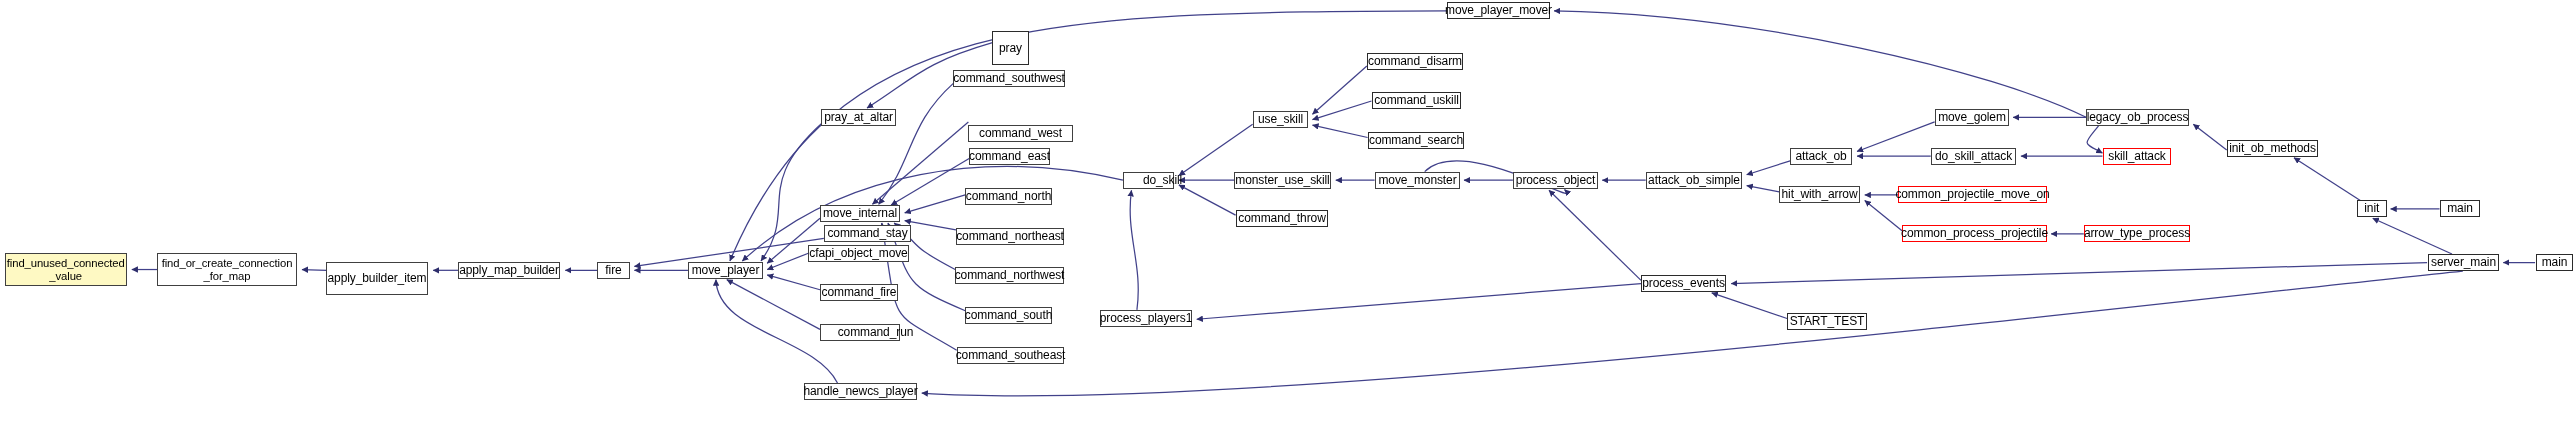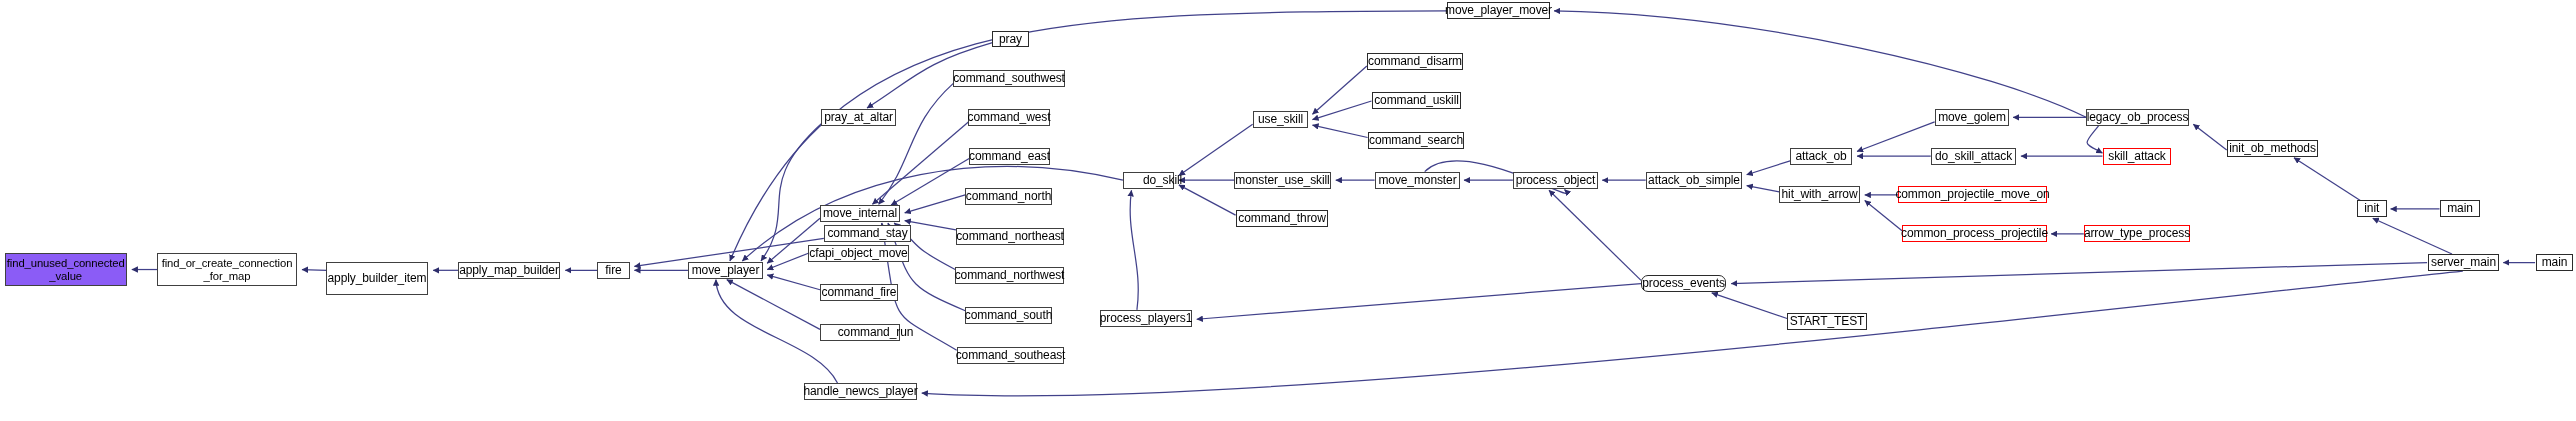--- a/index.html
+++ b/index.html
@@ -34,21 +34,21 @@
     line-height: 1.08;
     background: #ffffff;
     border: 0.8px solid #2b2b2b;
     color: #000000;
     font-size: 12px;
     white-space: pre-line;
     letter-spacing: -0.1px;
   }
   .node.thick { border-width: 1.6px; border-color: #404040; }
   .node.current {
-    background: #8b5cf6;
+    background: #fef9c3;
     border: 1.6px solid #404040;
   }
   .node.red { border: 1.6px solid #ff0000; }
 </style>
 </head>
 <body>
 
 <div id="graph">
   <svg id="edge-layer" viewBox="0 0 3315 542">
     <defs>
@@ -123,23 +123,23 @@
       <div class="node thick" style="left: 458px; top: 262px; width: 102px; height: 17px;">apply_map_builder</div>
       <div class="node thick" style="left: 597px; top: 262px; width: 33px; height: 17px;">fire</div>
       <div class="node thick" style="left: 688px; top: 262px; width: 75px; height: 17px;">move_player</div>
       <div class="node thick" style="left: 824px; top: 225px; width: 87px; height: 17px;">command_stay</div>
       <div class="node thick" style="left: 820px; top: 205px; width: 80px; height: 17px;">move_internal</div>
       <div class="node thick" style="left: 808px; top: 245px; width: 101px; height: 17px;">cfapi_object_move</div>
       <div class="node thick" style="left: 820px; top: 284px; width: 78px; height: 17px;">command_fire</div>
       <div class="node thick" style="left: 820px; top: 324px; width: 80px; height: 17px; padding-left: 31px;">command_run</div>
       <div class="node thick" style="left: 804px; top: 383px; width: 113px; height: 17px;">handle_newcs_player</div>
       <div class="node thick" style="left: 821px; top: 109px; width: 75px; height: 17px; text-align: center;">pray_at_altar</div>
-      <div class="node" style="left: 992px; top: 31px; width: 37px; height: 16px;">pray</div>
+      <div class="node" style="left: 992px; top: 31px; width: 37px; height: 34px;">pray</div>
       <div class="node thick" style="left: 953px; top: 70px; width: 112px; height: 17px;">command_southwest</div>
-      <div class="node thick" style="left: 968px; top: 109px; width: 82px; height: 17px;">command_west</div>
+      <div class="node thick" style="left: 968px; top: 125px; width: 105px; height: 17px;">command_west</div>
       <div class="node thick" style="left: 969px; top: 148px; width: 81px; height: 17px;">command_east</div>
       <div class="node thick" style="left: 965px; top: 188px; width: 87px; height: 17px;">command_north</div>
       <div class="node thick" style="left: 956px; top: 228px; width: 108px; height: 17px;">command_northeast</div>
       <div class="node thick" style="left: 955px; top: 267px; width: 109px; height: 17px;">command_northwest</div>
       <div class="node thick" style="left: 965px; top: 307px; width: 87px; height: 17px;">command_south</div>
       <div class="node thick" style="left: 957px; top: 347px; width: 107px; height: 17px;">command_southeast</div>
       <div class="node thick" style="left: 1123px; top: 172px; width: 51px; height: 17px; padding-left: 28px;">do_skill</div>
       <div class="node thick" style="left: 1253px; top: 111px; width: 55px; height: 17px;">use_skill</div>
       <div class="node thick" style="left: 1234px; top: 172px; width: 97px; height: 17px;">monster_use_skill</div>
       <div class="node" style="left: 1236px; top: 210px; width: 92px; height: 17px;">command_throw</div>
@@ -156,19 +156,19 @@
       <div class="node red" style="left: 1902px; top: 225px; width: 145px; height: 17px;">common_process_projectile</div>
       <div class="node thick" style="left: 1935px; top: 109px; width: 74px; height: 17px;">move_golem</div>
       <div class="node red" style="left: 2103px; top: 148px; width: 68px; height: 17px;">skill_attack</div>
       <div class="node red" style="left: 2084px; top: 225px; width: 106px; height: 17px;">arrow_type_process</div>
       <div class="node thick" style="left: 2086px; top: 109px; width: 103px; height: 17px;">legacy_ob_process</div>
       <div class="node" style="left: 2227px; top: 140px; width: 91px; height: 17px;">init_ob_methods</div>
       <div class="node" style="left: 2357px; top: 200px; width: 29.5px; height: 17px;">init</div>
       <div class="node" style="left: 2440px; top: 200px; width: 40px; height: 17px;">main</div>
       <div class="node" style="left: 2428px; top: 254px; width: 71px; height: 17px;">server_main</div>
       <div class="node" style="left: 2536px; top: 254px; width: 37px; height: 17px;">main</div>
-      <div class="node" style="left: 1641px; top: 275px; width: 85px; height: 17px; border-radius: 7px;">process_events</div>
+      <div class="node" style="left: 1641px; top: 275px; width: 85px; height: 17px;">process_events</div>
       <div class="node" style="left: 1787px; top: 313px; width: 80px; height: 17px;">START_TEST</div>
       <div class="node thick" style="left: 1100px; top: 310px; width: 92px; height: 17px;">process_players1</div>
       <div class="node" style="left: 1447px; top: 2.3px; width: 103px; height: 17px;">move_player_mover</div>
     </div>
 </div>
 
 
 </body></html>

